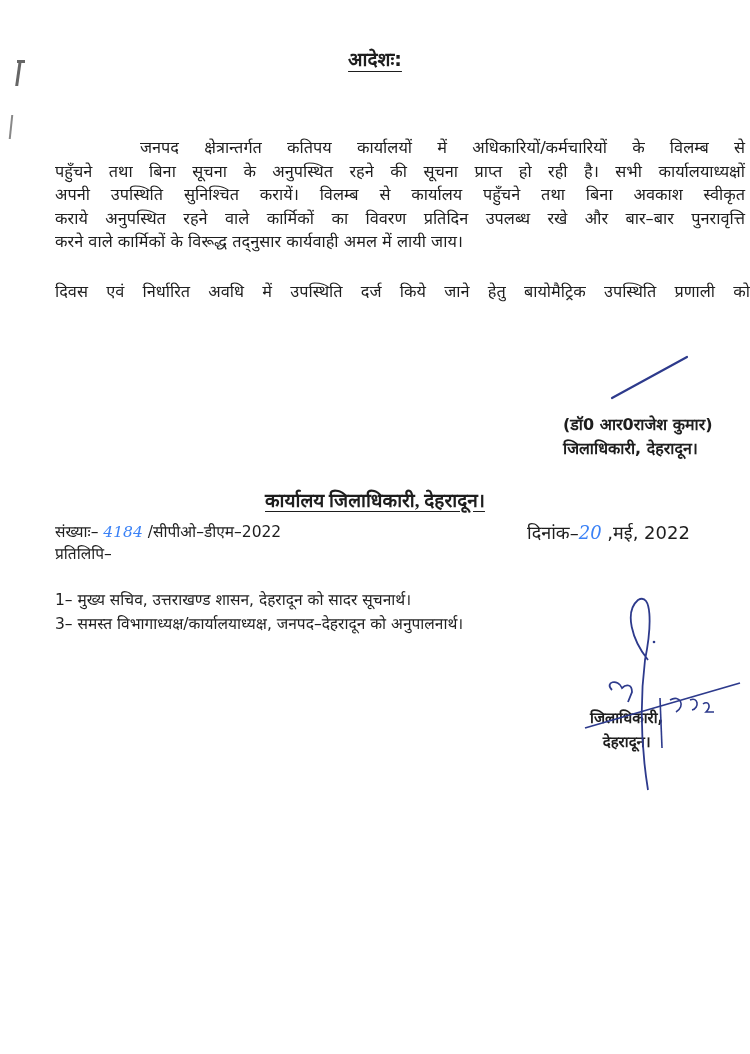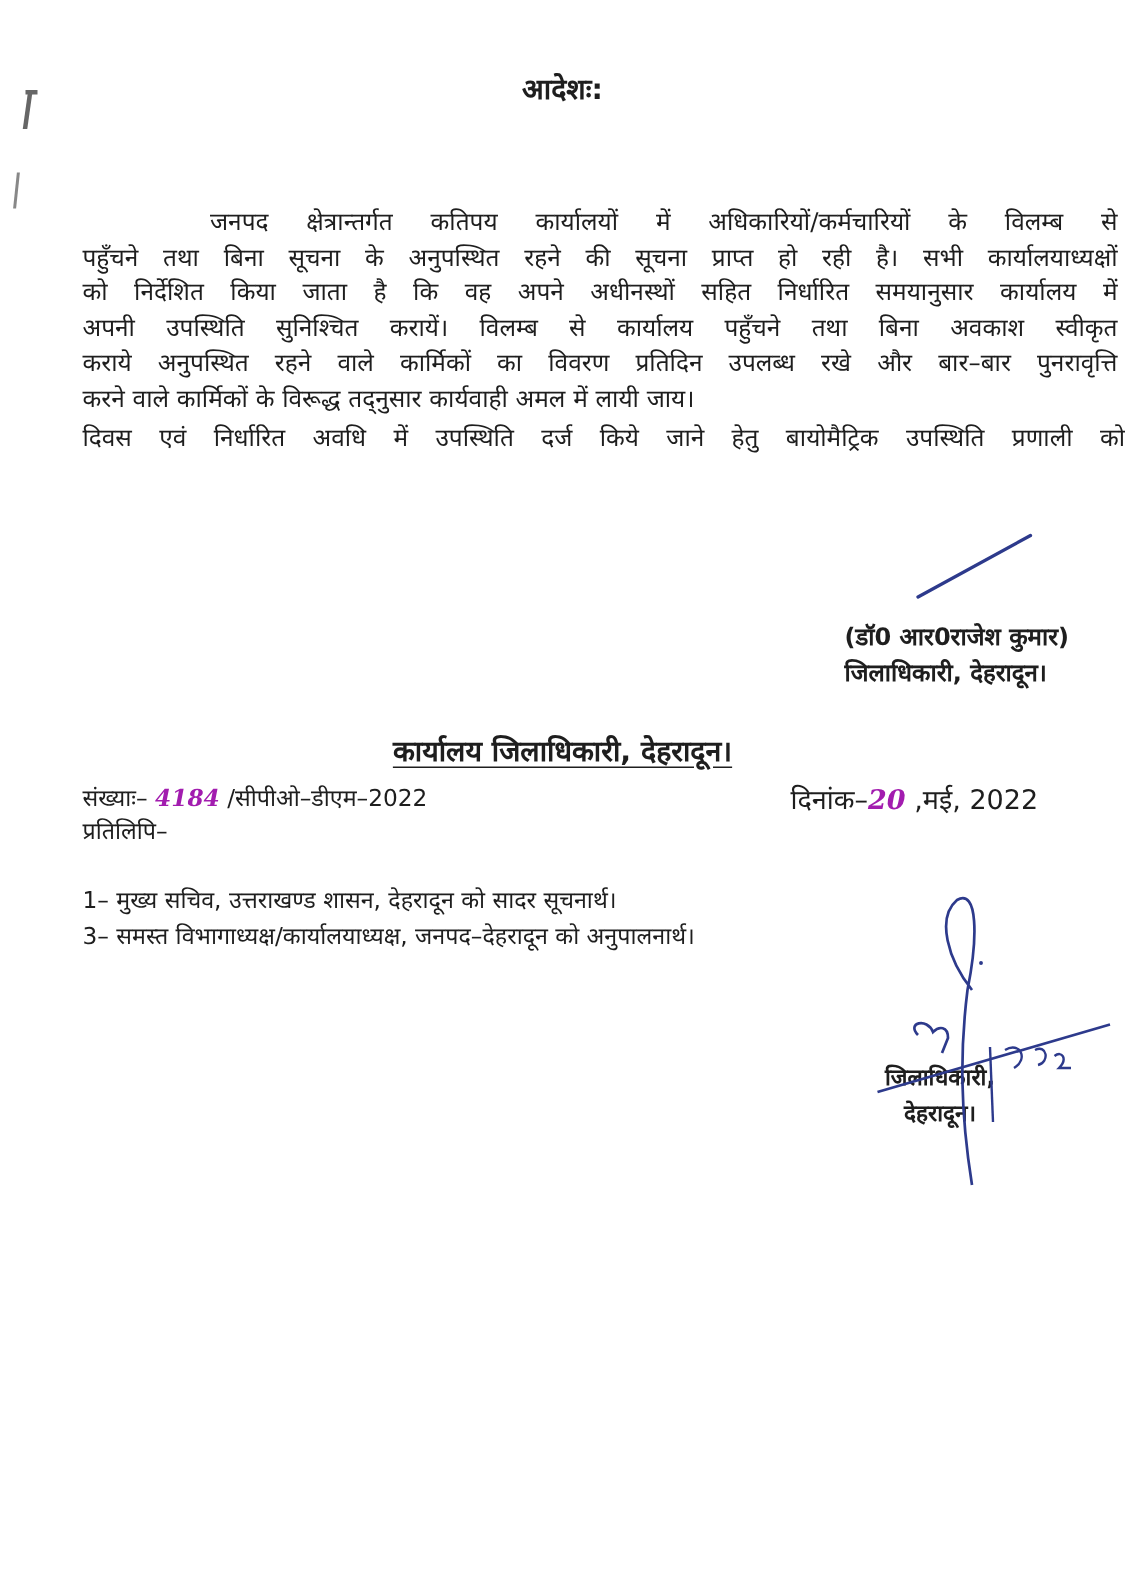--- a/index.html
+++ b/index.html
@@ -4,53 +4,52 @@
 <style>
   html, body { margin: 0; padding: 0; }
   body {
     width: 750px; height: 1054px; background: #ffffff; position: relative; overflow: hidden;
     font-family: "DejaVu Sans", sans-serif; color: #1e1e1e;
   }
   .abs { position: absolute; }
   .title {
     left: 0; width: 750px; top: 46px; text-align: center; font-size: 19px; font-weight: bold;
   }
-  .title span { text-underline-offset: 5px; margin-top: 32px; }
+  .title span { text-decoration: underline; text-underline-offset: 5px; margin-top: 32px; }
   .para { font-size: 16.3px; line-height: 23.5px; text-align: justify; }
   .para .line { display: block; white-space: nowrap; text-align-last: justify; }
   .para .line.last { text-align-last: left; }
   .p1 { left: 55px; width: 690px; top: 136px; }
   .p2 { left: 55px; width: 695px; top: 280px; }
   .indent { padding-left: 85px; }
   .sig-name { left: 563px; top: 413px; font-size: 16px; font-weight: bold; line-height: 24px; }
-  .office-hdr { left: 0; width: 750px; top: 487px; text-align: center; font-size: 19px; font-weight: bold; }
+  .office-hdr { left: 0; width: 750px; top: 487px; text-align: center; font-size: 19px; font-weight: bold; font-family: Liberation Serif, serif; }
   .office-hdr span { text-decoration: underline; text-underline-offset: 4px; }
   .ref { left: 55px; top: 520px; font-size: 15.5px; }
   .date { left: 527px; top: 520px; font-size: 18px; }
-  .hand { color: #a21caf; font-style: italic; font-weight: bold; font-family: "DejaVu Serif", serif; }
+  .hand { color: #3b82f6; font-style: italic; font-weight: normal; font-family: "DejaVu Serif", serif; }
   .copy-lbl { left: 55px; top: 542px; font-size: 15.5px; }
   .copies { left: 55px; top: 588px; font-size: 15.5px; line-height: 24px; }
   .copies div { white-space: nowrap; }
   .sig2 { left: 590px; top: 706px; font-size: 15px; font-weight: bold; line-height: 24px; text-align: center; }
   .mark { position: absolute; background: #555; }
   svg.ink { position: absolute; left: 0; top: 0; }
 </style>
 </head>
 <body>
 
 <div class="mark" style="left:17px;top:60px;width:3px;height:26px;transform:skewX(-8deg);background:#666;"></div>
 <div class="mark" style="left:17px;top:60px;width:8px;height:3px;background:#666;"></div>
 <div class="mark" style="left:10px;top:115px;width:2px;height:24px;transform:skewX(-6deg);background:#888;"></div>
 
 <div class="abs title"><span>आदेशः:</span></div>
 
 <div class="abs para p1">
   <span class="line indent">जनपद क्षेत्रान्तर्गत कतिपय कार्यालयों में अधिकारियों/कर्मचारियों के विलम्ब से</span>
   <span class="line">पहुँचने तथा बिना सूचना के अनुपस्थित रहने की सूचना प्राप्त हो रही है। सभी कार्यालयाध्यक्षों</span>
-  <span class="line">को निर्देशित किया जाता है कि वह अपने अधीनस्थों सहित निर्धारित समयानुसार कार्यालय में</span>
   <span class="line">अपनी उपस्थिति सुनिश्चित करायें। विलम्ब से कार्यालय पहुँचने तथा बिना अवकाश स्वीकृत</span>
   <span class="line">कराये अनुपस्थित रहने वाले कार्मिकों का विवरण प्रतिदिन उपलब्ध रखे और बार–बार पुनरावृत्ति</span>
   <span class="line last">करने वाले कार्मिकों के विरूद्ध तद्नुसार कार्यवाही अमल में लायी जाय।</span>
 </div>
 
 <div class="abs para p2">
   <span class="line">दिवस एवं निर्धारित अवधि में उपस्थिति दर्ज किये जाने हेतु बायोमैट्रिक उपस्थिति प्रणाली को</span>
 </div>
 
 <div class="abs sig-name">

